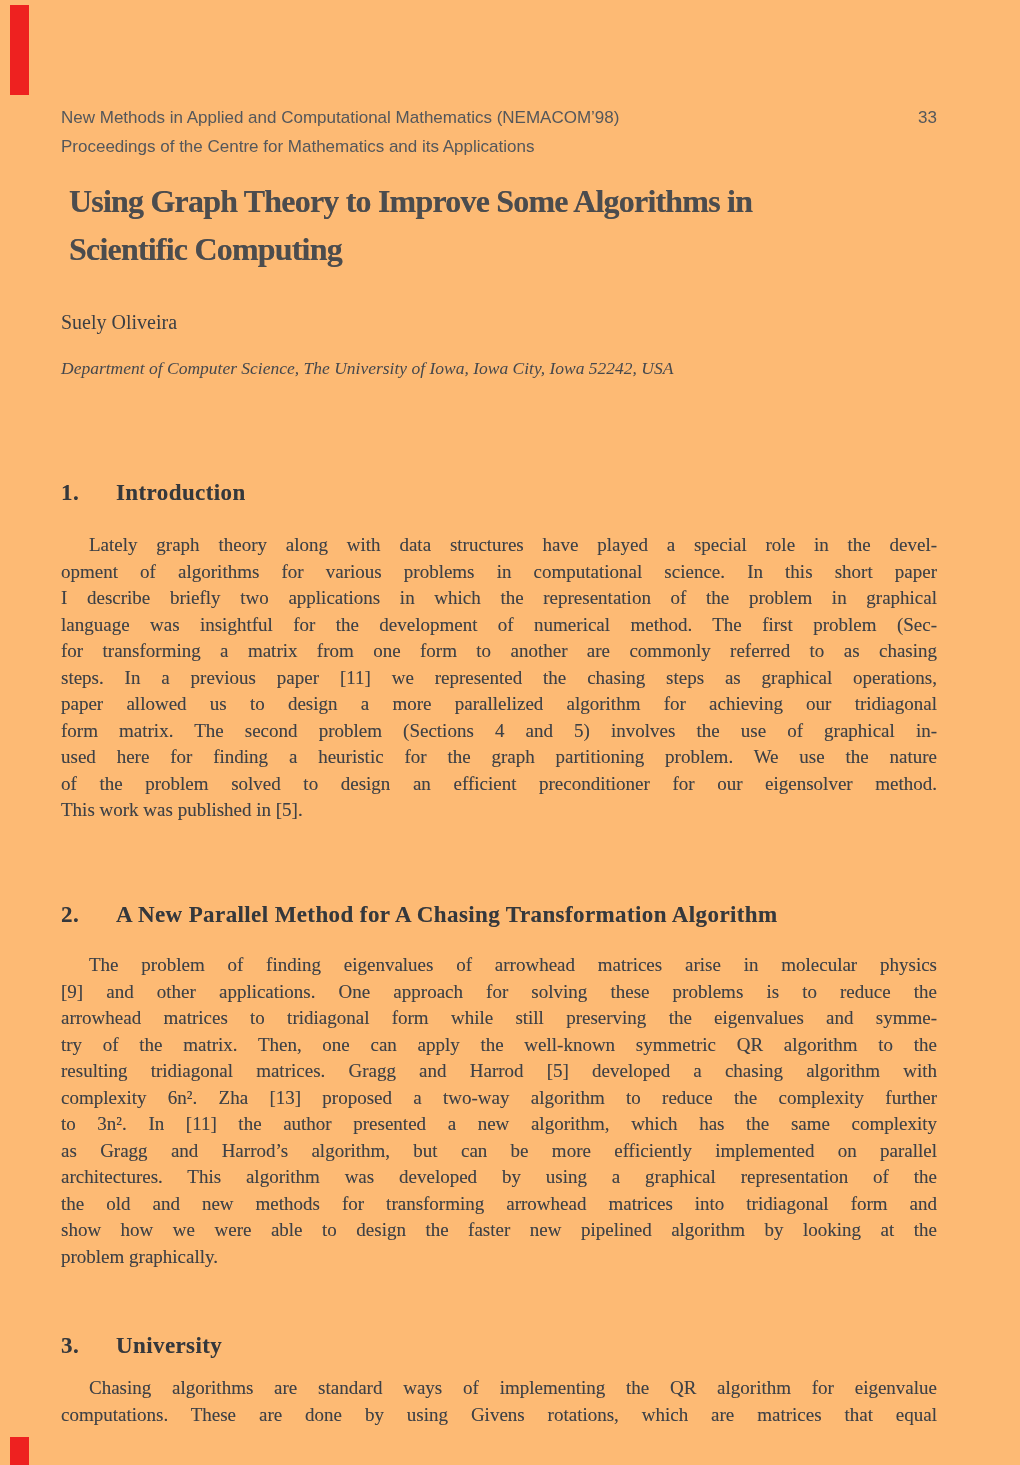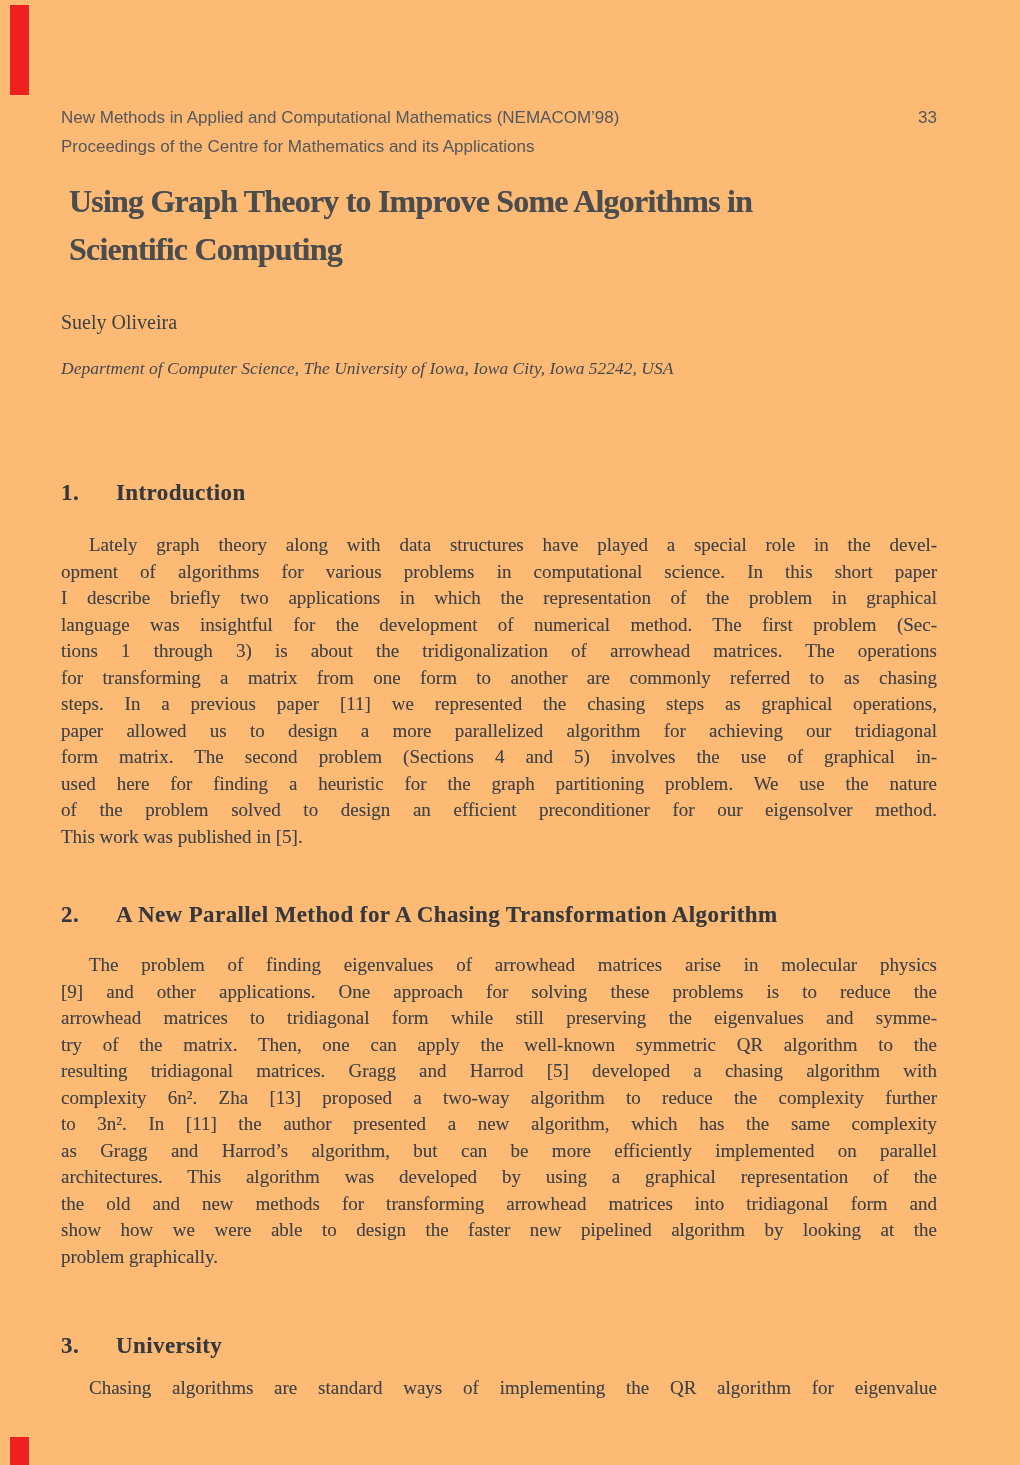--- a/index.html
+++ b/index.html
@@ -112,21 +112,20 @@
   <div class="col affiliation">Department of Computer Science, The University of Iowa, Iowa City, Iowa 52242, USA</div>
 
   <h2 class="col sec-heading sh1">
     <span class="sec-num">1.</span><span>Introduction</span>
   </h2>
   <div class="col para p1">
       <div class="line first">Lately graph theory along with data structures have played a special role in the devel-</div>
       <div class="line">opment of algorithms for various problems in computational science. In this short paper</div>
       <div class="line">I describe briefly two applications in which the representation of the problem in graphical</div>
       <div class="line">language was insightful for the development of numerical method. The first problem (Sec-</div>
-      <div class="line">tions 1 through 3) is about the tridigonalization of arrowhead matrices. The operations</div>
       <div class="line">for transforming a matrix from one form to another are commonly referred to as chasing</div>
       <div class="line">steps. In a previous paper [11] we represented the chasing steps as graphical operations,</div>
       <div class="line">paper allowed us to design a more parallelized algorithm for achieving our tridiagonal</div>
       <div class="line">form matrix. The second problem (Sections 4 and 5) involves the use of graphical in-</div>
       <div class="line">used here for finding a heuristic for the graph partitioning problem. We use the nature</div>
       <div class="line">of the problem solved to design an efficient preconditioner for our eigensolver method.</div>
       <div class="line last">This work was published in [5].</div>
     </div>
 
   <h2 class="col sec-heading sh2">
@@ -145,15 +144,16 @@
       <div class="line">the old and new methods for transforming arrowhead matrices into tridiagonal form and</div>
       <div class="line">show how we were able to design the faster new pipelined algorithm by looking at the</div>
       <div class="line last">problem graphically.</div>
     </div>
 
   <h2 class="col sec-heading sh3">
     <span class="sec-num">3.</span><span>University</span>
   </h2>
   <div class="col para p3">
       <div class="line first">Chasing algorithms are standard ways of implementing the QR algorithm for eigenvalue</div>
+      <div class="line">computations. These are done by using Givens rotations, which are matrices that equal</div>
     </div>
 
 </div>
 
 </body></html>

